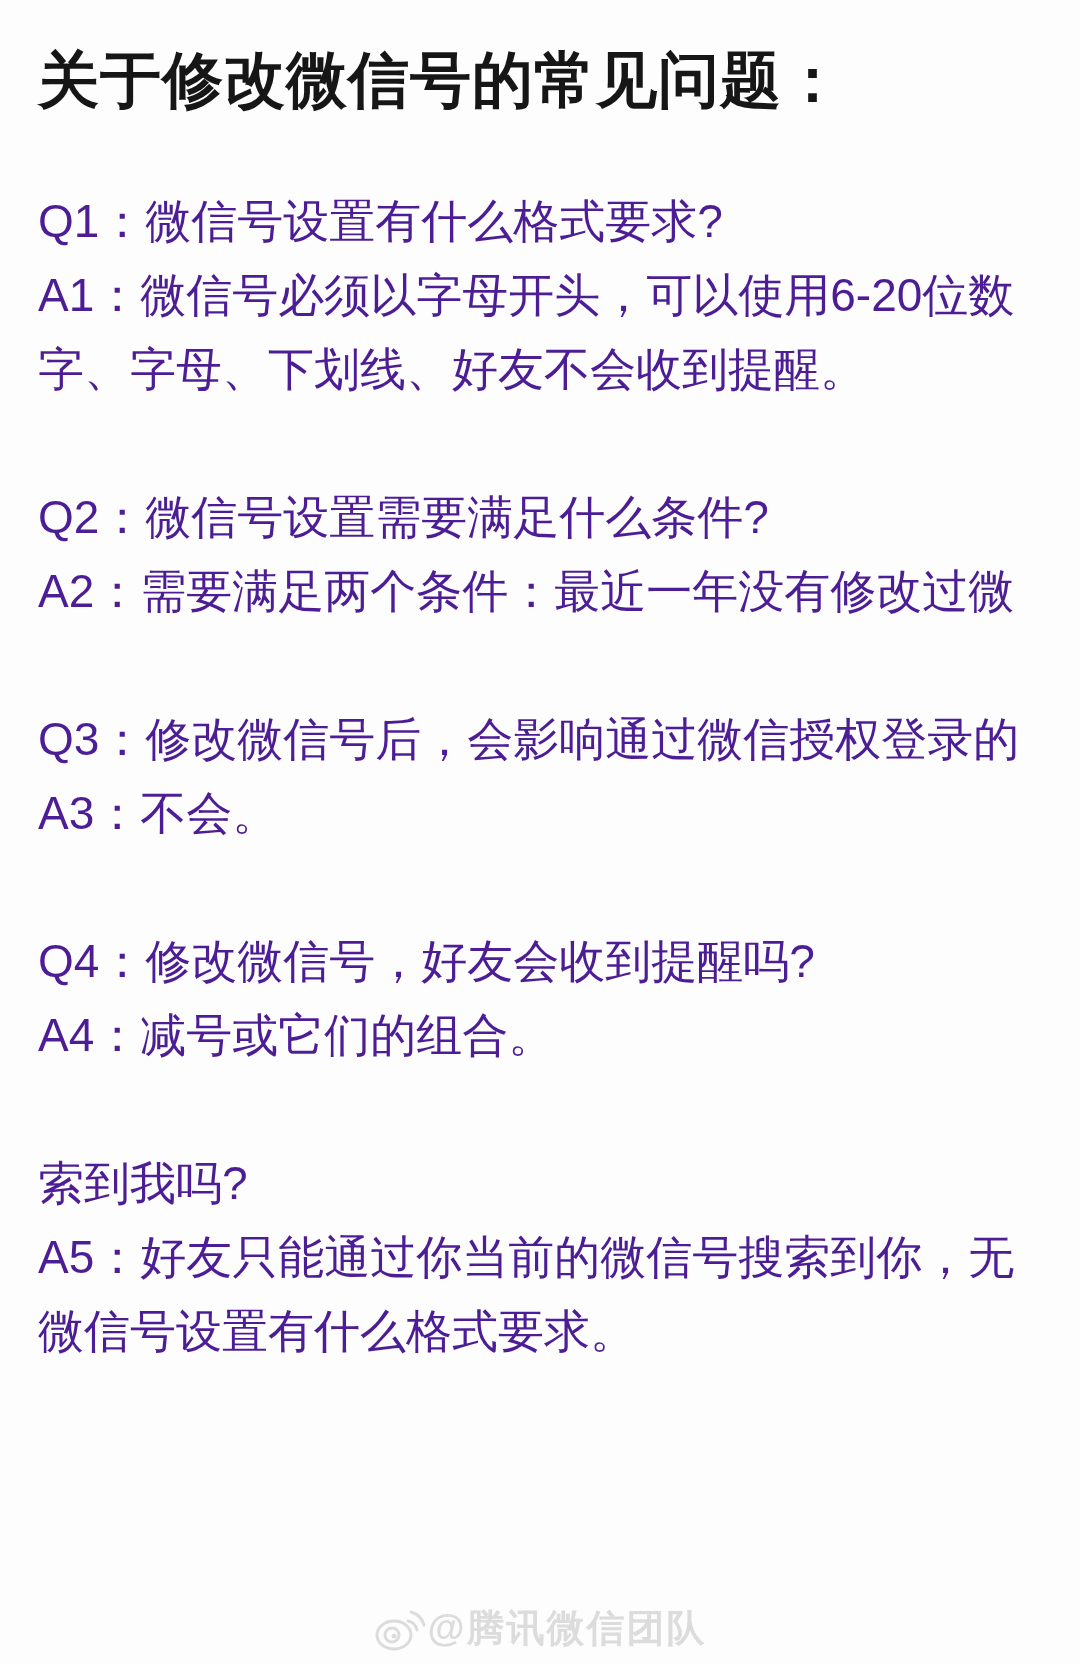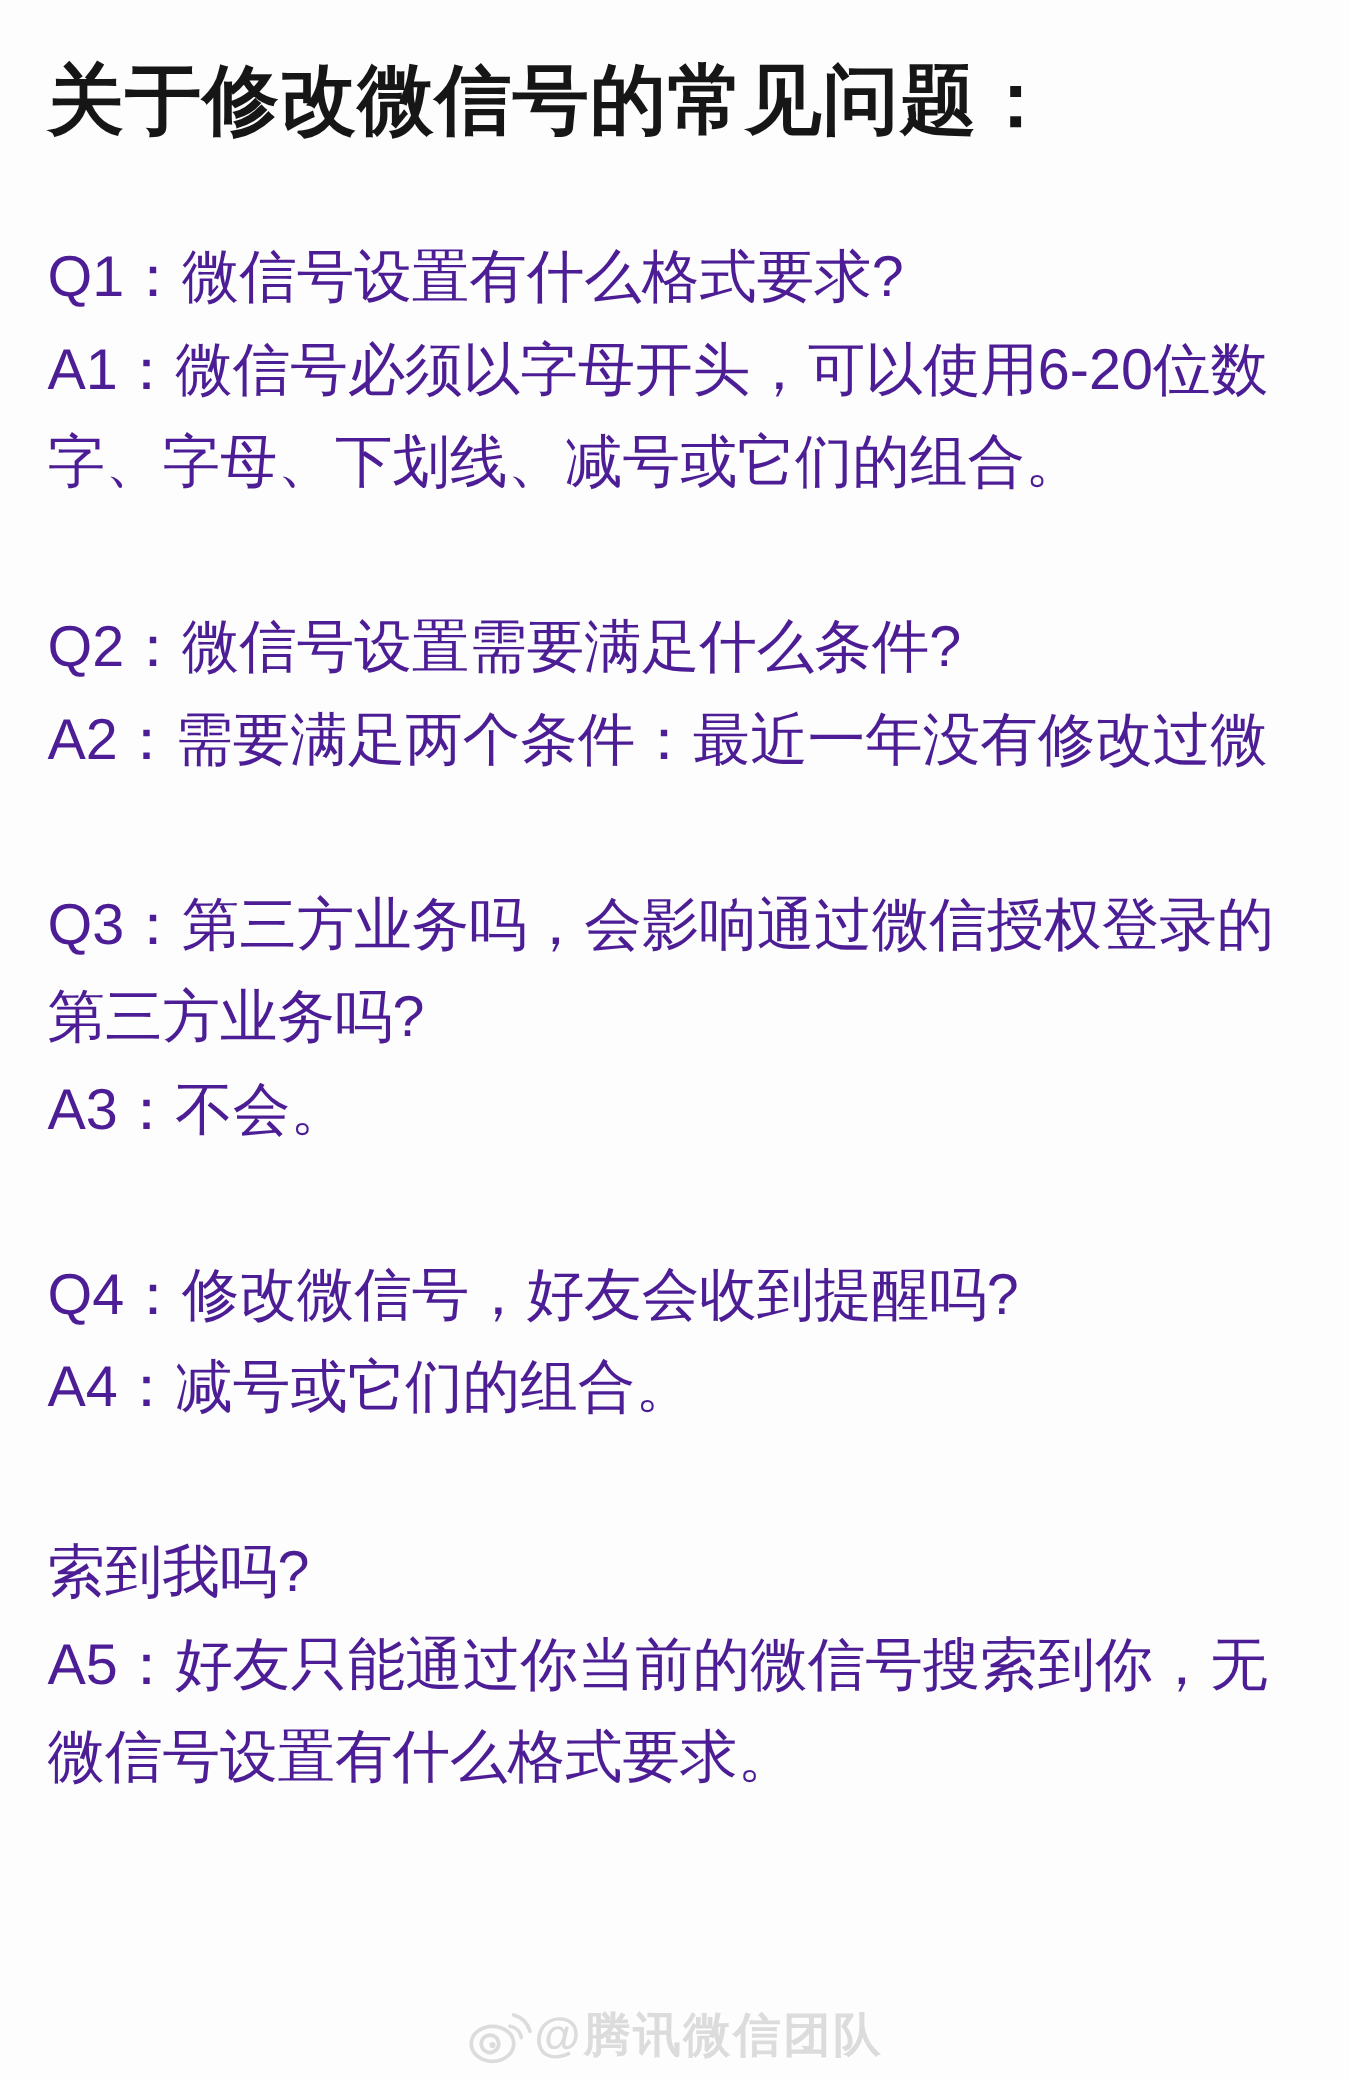--- a/index.html
+++ b/index.html
@@ -65,31 +65,30 @@
 </head>
 <body>
 
 <div class="page">
 
   <h1 class="title">关于修改微信号的常见问题：</h1>
 
   <section class="qa-block">
     <div class="line">Q1：微信号设置有什么格式要求?</div>
     <div class="line">A1：微信号必须以字母开头，可以使用6-20位数</div>
-    <div class="line">字、字母、下划线、减号或它们的组合。</div>
+    <div class="line">字、字母、下划线、好友不会收到提醒。</div>
   </section>
 
   <section class="qa-block">
     <div class="line">Q2：微信号设置需要满足什么条件?</div>
     <div class="line">A2：需要满足两个条件：最近一年没有修改过微</div>
   </section>
 
   <section class="qa-block">
-    <div class="line">Q3：第三方业务吗，会影响通过微信授权登录的</div>
-    <div class="line">第三方业务吗?</div>
+    <div class="line">Q3：修改微信号后，会影响通过微信授权登录的</div>
     <div class="line">A3：不会。</div>
   </section>
 
   <section class="qa-block">
     <div class="line">Q4：修改微信号，好友会收到提醒吗?</div>
     <div class="line">A4：减号或它们的组合。</div>
   </section>
 
   <section class="qa-block">
     <div class="line">索到我吗?</div>

